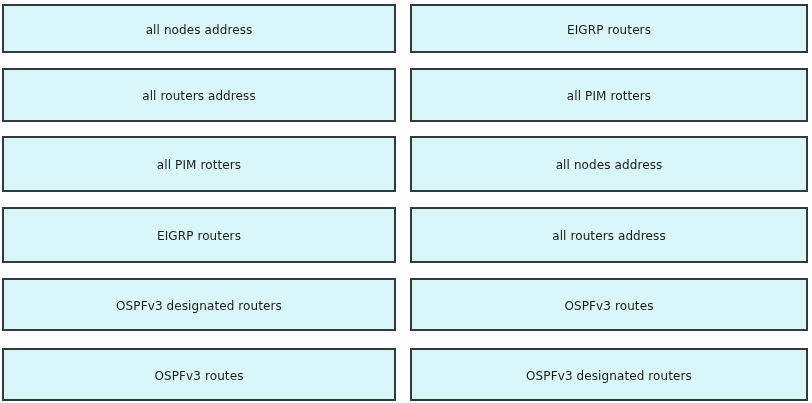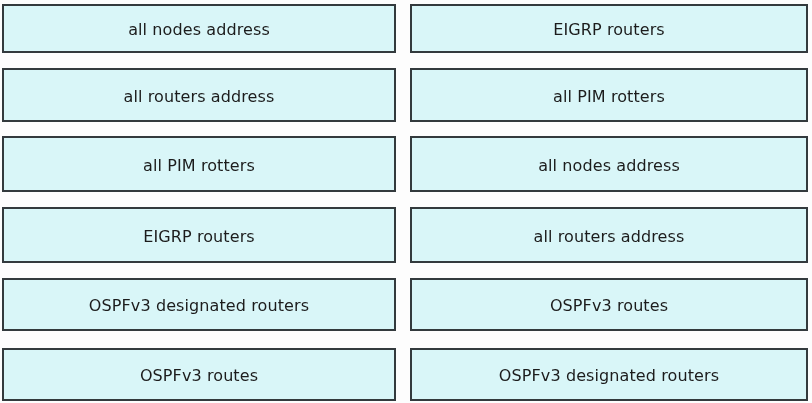--- a/index.html
+++ b/index.html
@@ -24,21 +24,21 @@
     position: absolute;
     box-sizing: border-box;
     background: var(--box-fill, #d9f6f8);
     border: 2px solid var(--box-border, #333a3d);
     display: flex;
     align-items: center;
     justify-content: center;
     cursor: pointer;
   }
   .box span {
-    font-size: 16px;
+    font-size: 12px;
     color: var(--text, #1c1c1c);
     letter-spacing: 0.1px;
     padding-top: 2px;
     white-space: nowrap;
   }
   
   .col-l { left: 2px;   width: 394px; }
   .col-r { left: 410px; width: 398px; }
   
   .r1 { top: 4px;   height: 49px; }

